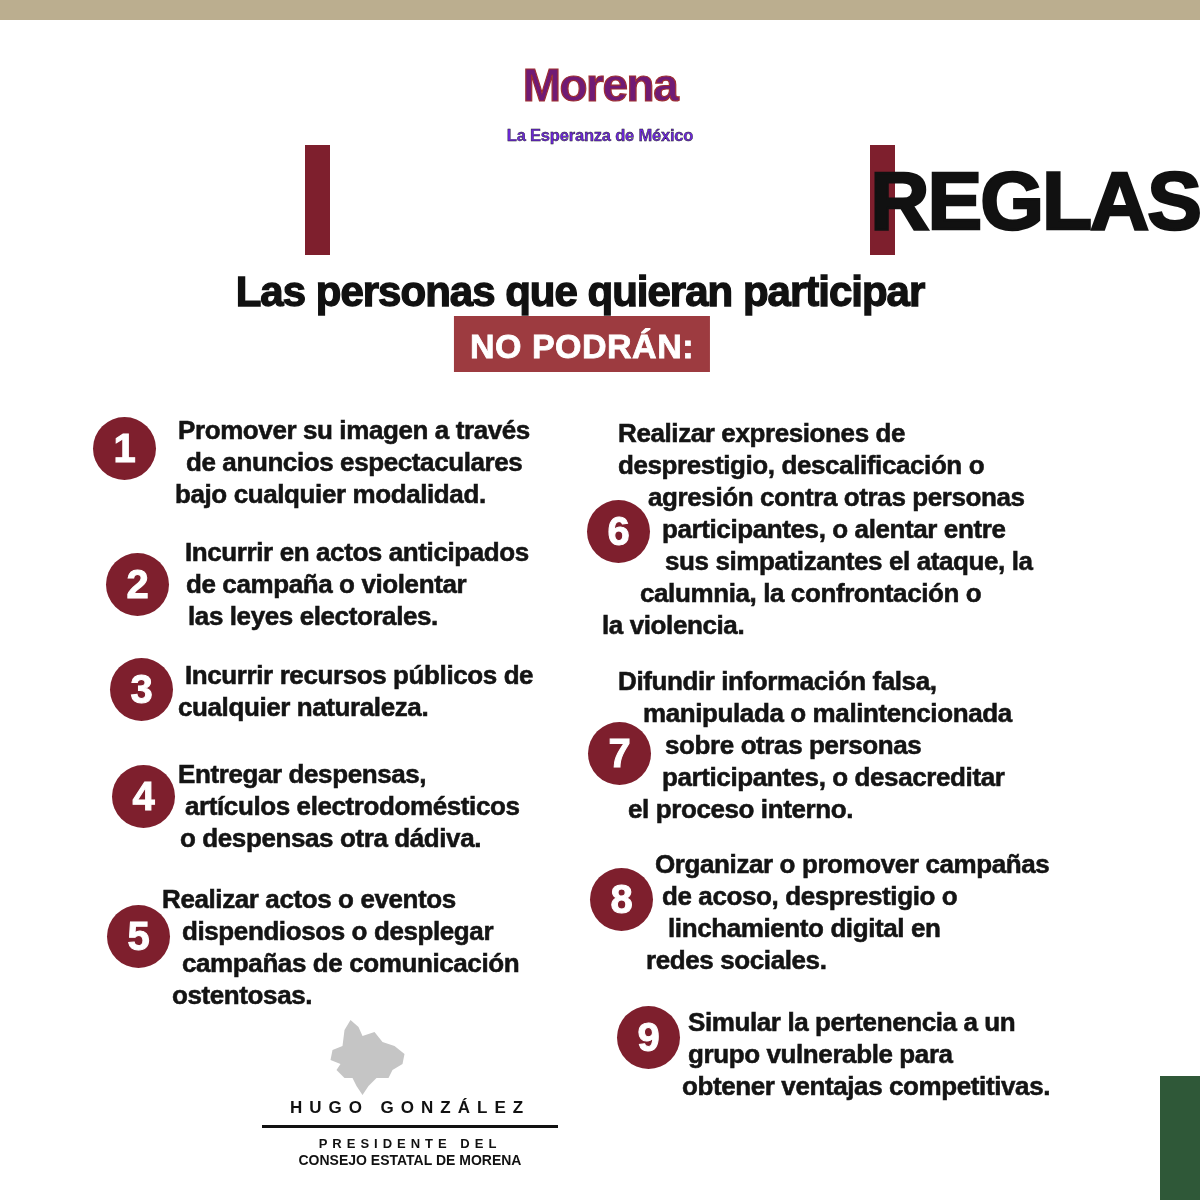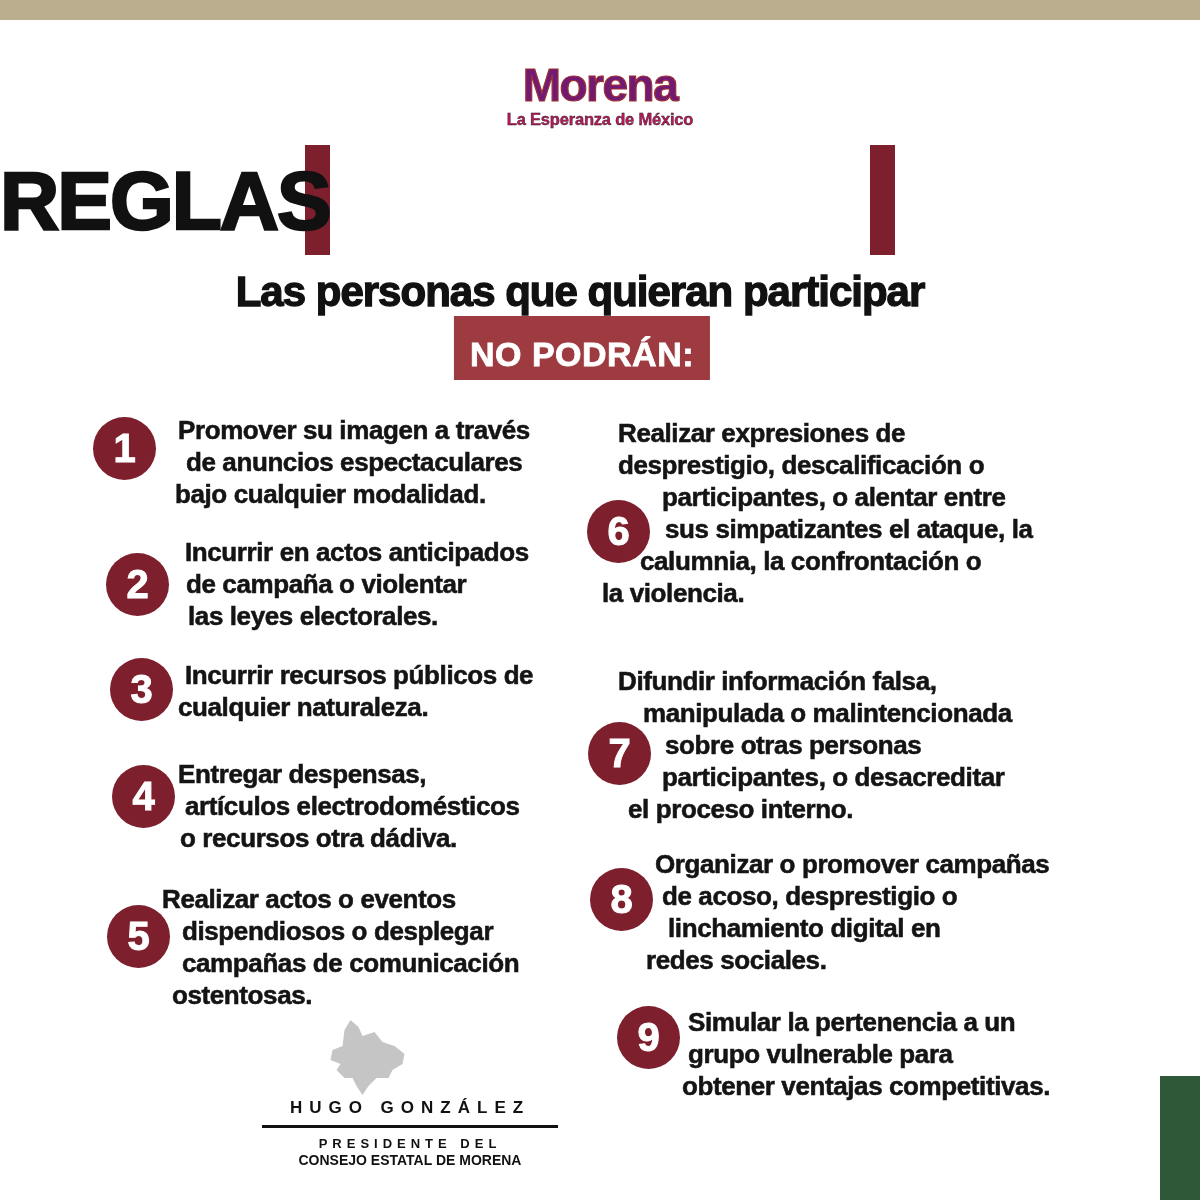--- a/index.html
+++ b/index.html
@@ -16,46 +16,46 @@
   
   .green-block{left:1160px;top:1076px;width:40px;height:124px;background:#2F5838;}
 
   
   .logo{left:0;top:62px;width:1200px;text-align:center;}
   .logo .brand{
     font-size:46px;font-weight:bold;color:#701a75;letter-spacing:-1.5px;
     -webkit-text-stroke:1.2px #9E2F31;line-height:1;
   }
   .logo .tagline{
-    font-size:16.5px;font-weight:bold;color:#be185d;letter-spacing:-0.2px;
-    margin-top:2px;-webkit-text-stroke:0.4px #1a1a1a;
+    font-size:16.5px;font-weight:bold;color:#6d28d9;letter-spacing:-0.2px;
+    margin-top:18px;-webkit-text-stroke:0.4px #1a1a1a;
   }
 
   
   .bar{width:25px;height:110px;background:#7E1F2D;top:145px;}
   .bar.left{left:305px;}
   .bar.right{left:870px;}
   .main-title{
-    left:0;top:150px;width:1200px;text-align:left;
+    left:0;top:150px;width:1200px;text-align:right;
     font-size:82px;font-weight:bold;letter-spacing:-2px;color:#111;
     -webkit-text-stroke:2.5px #111;line-height:1.25;
   }
 
   .subtitle{
     left:580px;top:268px;transform:translateX(-50%);white-space:nowrap;
     font-size:42px;font-weight:bold;letter-spacing:-1px;color:#111;
     -webkit-text-stroke:1.3px #111;
   }
 
   .banner{
     left:582px;top:316px;transform:translateX(-50%);
     background:#9D3B40;color:#fff;white-space:nowrap;
     font-size:34px;font-weight:bold;letter-spacing:0.5px;
     -webkit-text-stroke:0.8px #fff;
-    padding:19px 16px 6px 16px;
+    padding:11px 16px 6px 16px;
   }
 
   
   .num{
     width:63px;height:63px;border-radius:50%;background:#7E1F2D;
     display:flex;align-items:center;justify-content:center;
     color:#fff;font-size:40px;font-weight:bold;-webkit-text-stroke:1px #fff;
   }
 
   
@@ -116,35 +116,36 @@
 <div class="abs num" style="left:110px;top:658px;">3</div>
 <div class="abs rule-text" style="left:178px;top:659px;">
   <div class="line" style="margin-left:7px">Incurrir recursos públicos de</div>
   <div class="line" style="margin-left:0px">cualquier naturaleza.</div>
 </div>
 
 <div class="abs num" style="left:112px;top:765px;">4</div>
 <div class="abs rule-text" style="left:178px;top:758px;">
   <div class="line" style="margin-left:0px">Entregar despensas,</div>
   <div class="line" style="margin-left:7px">artículos electrodomésticos</div>
-  <div class="line" style="margin-left:2px">o recursos otra dádiva.</div>
+  <div class="line" style="margin-left:2px">o despensas otra dádiva.</div>
 </div>
 
 <div class="abs num" style="left:107px;top:905px;">5</div>
 <div class="abs rule-text" style="left:162px;top:883px;">
   <div class="line" style="margin-left:0px">Realizar actos o eventos</div>
   <div class="line" style="margin-left:20px">dispendiosos o desplegar</div>
   <div class="line" style="margin-left:20px">campañas de comunicación</div>
   <div class="line" style="margin-left:10px">ostentosas.</div>
 </div>
 
 <div class="abs num" style="left:587px;top:500px;">6</div>
 <div class="abs rule-text" style="left:602px;top:417px;">
   <div class="line" style="margin-left:16px">Realizar expresiones de</div>
   <div class="line" style="margin-left:16px">desprestigio, descalificación o</div>
+  <div class="line" style="margin-left:46px">agresión contra otras personas</div>
   <div class="line" style="margin-left:60px">participantes, o alentar entre</div>
   <div class="line" style="margin-left:63px">sus simpatizantes el ataque, la</div>
   <div class="line" style="margin-left:38px">calumnia, la confrontación o</div>
   <div class="line" style="margin-left:0px">la violencia.</div>
 </div>
 
 <div class="abs num" style="left:588px;top:722px;">7</div>
 <div class="abs rule-text" style="left:618px;top:665px;">
   <div class="line" style="margin-left:0px">Difundir información falsa,</div>
   <div class="line" style="margin-left:25px">manipulada o malintencionada</div>

